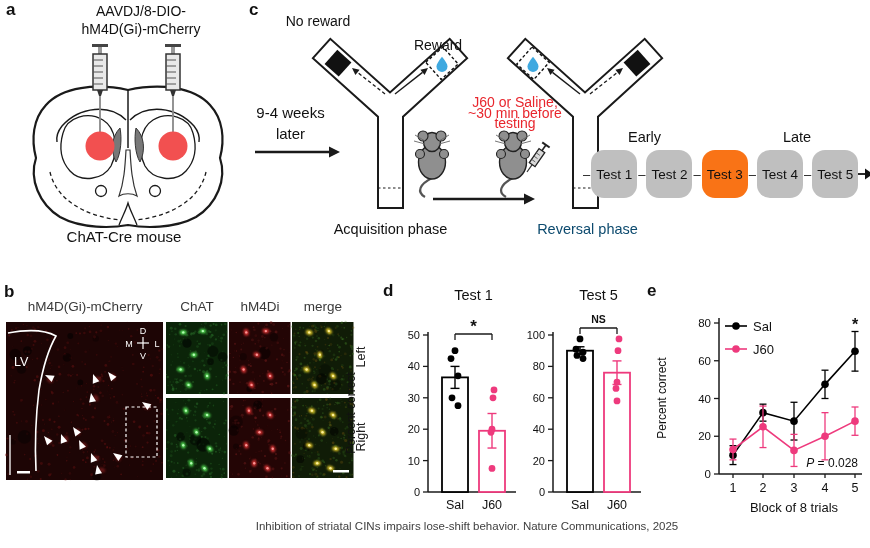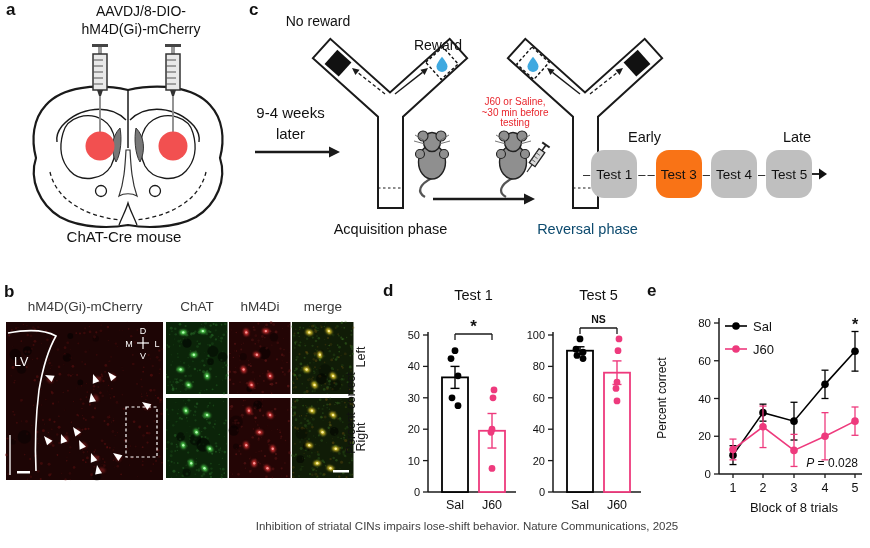--- a/index.html
+++ b/index.html
@@ -3,21 +3,21 @@
 <meta charset="utf-8">
 <style>
   html,body{margin:0;padding:0;background:#fff;}
   body{font-family:"Liberation Sans", sans-serif; color:#111;}
   #fig{position:relative;width:870px;height:548px;background:#fff;overflow:hidden;}
   .abs{position:absolute;}
   .pletter{font-weight:700;font-size:17px;color:#111;}
   .ctr{text-align:center;}
   .t14{font-size:14px;} .t15{font-size:15px;}
   .gray{color:#0c4a6e;}
-  .note{font-size:10px;line-height:10.5px;font-weight:400;}
+  .note{font-size:14px;line-height:10.5px;font-weight:400;}
   .hdr{font-size:13.5px;color:#3a3a3a;}
   .vlabel{transform:rotate(-90deg);font-size:12.5px;color:#222;text-align:center;}
   #test-chain{display:flex;align-items:center;}
   .test-box{width:46px;height:48px;background:#bfbfbf;border-radius:13px;display:flex;align-items:center;justify-content:center;font-size:13.5px;color:#111;flex:none;}
   .chain-dash{margin:0 1px;color:#111;font-size:13px;flex:none;}
   svg text{font-family:"Liberation Sans", sans-serif;}
   #caption{font-size:11.5px;color:#404040;margin-left:32px;}
 </style>
 </head>
 <body>
@@ -133,20 +133,21 @@
     <div>testing</div>
   </div>
   <div class="abs ctr" style="left:318px;top:221px;width:145px;font-size:14.5px;">Acquisition phase</div>
   <div class="abs ctr gray" style="left:515px;top:221px;width:145px;font-size:14.5px;">Reversal phase</div>
   <div class="abs ctr" style="left:612px;top:129px;width:65px;font-size:14.5px;">Early</div>
   <div class="abs ctr" style="left:768px;top:129px;width:58px;font-size:14.5px;">Late</div>
   <div id="test-chain" class="abs" style="left:582px;top:149px;height:50px;">
       <span class="chain-dash">–</span>
       <div class="test-box" style="background: rgb(191, 191, 191);">Test 1</div>
       <span class="chain-dash">–</span>
+      <div class="test-box" style="background: rgb(191, 191, 191);">Test 2</div>
       <span class="chain-dash">–</span>
       <div class="test-box" style="background: #f97316;">Test 3</div>
       <span class="chain-dash">–</span>
       <div class="test-box" style="background: rgb(191, 191, 191);">Test 4</div>
       <span class="chain-dash">–</span>
       <div class="test-box" style="background: rgb(191, 191, 191);">Test 5</div>
       <svg width="16" height="14">
         <line x1="0" y1="7" x2="8" y2="7" stroke="#111" stroke-width="1.8"></line>
         <polygon points="7,1.5 15,7 7,12.5" fill="#111"></polygon>
       </svg>

